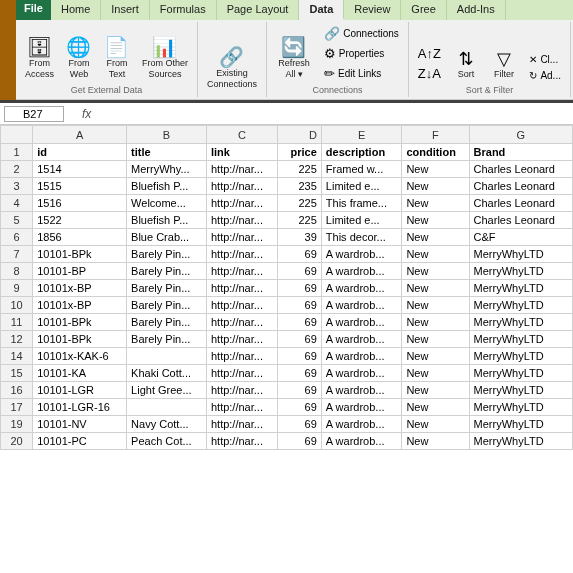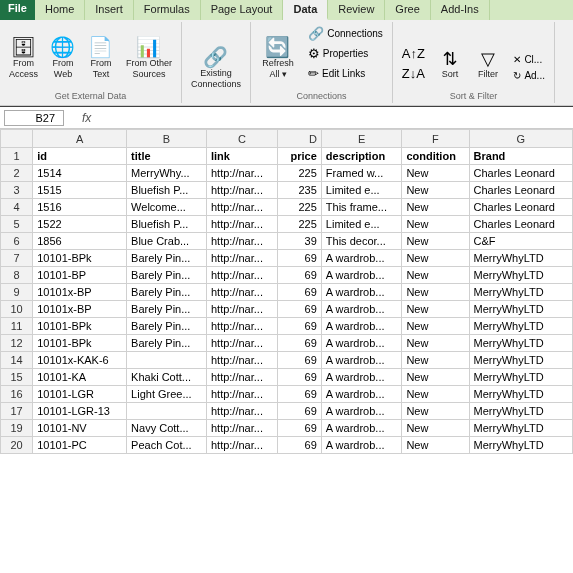--- a/index.html
+++ b/index.html
@@ -1,38 +1,38 @@
 <!DOCTYPE html>
 <html><head>
   <meta charset="utf-8">
   <style>
     * { margin: 0; padding: 0; box-sizing: border-box; }
     body { font-family: 'Segoe UI', Arial, sans-serif; font-size: 11px; background: #fff; }
 
     
-    .ribbon { background: #eab308; border-bottom: 1px solid #404040; }
+    .ribbon { background: #a16207; border-bottom: 3px solid #404040; padding-left: 16px; }
     .ribbon-tabs { display: flex; background: #d4e8c2; }
     .ribbon-tab {
       padding: 3px 10px;
       font-size: 11px;
       cursor: pointer;
       border-right: 1px solid #b8d4a0;
       color: #222;
     }
     .ribbon-tab.active { background: #f0f0f0; font-weight: bold; border-bottom: 2px solid #f0f0f0; }
     .ribbon-body { display: flex; align-items: stretch; padding: 2px 0; background: #f0f0f0; border-bottom: 1px solid #ccc; }
     .ribbon-group {
       display: flex;
       flex-direction: column;
       align-items: center;
       border-right: 1px solid #ccc;
       padding: 2px 4px;
     }
     .ribbon-group-content { display: flex; align-items: flex-end; gap: 2px; flex: 1; }
-    .ribbon-group-label { font-size: 9px; color: #666; margin-top: 8px; text-align: left; }
+    .ribbon-group-label { font-size: 9px; color: #666; margin-top: 2px; text-align: left; }
 
     .ribbon-btn {
       display: flex;
       flex-direction: column;
       align-items: center;
       justify-content: center;
       padding: 2px 4px;
       cursor: pointer;
       border: 1px solid transparent;
       border-radius: 2px;
@@ -64,23 +64,23 @@
       align-items: center;
       border-bottom: 1px solid #ccc;
       background: #fff;
       height: 22px;
       padding: 0 4px;
       gap: 4px;
     }
     .name-box {
       width: 60px;
       border: 1px solid #aaa;
-      padding: 1px 8px;
+      padding: 1px 18px;
       font-size: 11px;
-      text-align: right;
+      text-align: left;
     }
     .formula-bar-fx { font-style: italic; color: #555; font-size: 12px; margin: 0 14px; }
     .formula-input { flex: 1; border: none; outline: none; font-size: 11px; }
 
     
     .spreadsheet { overflow: auto; width: 100%; }
     table {
       border-collapse: collapse;
       width: 100%;
       font-size: 11px;
@@ -397,21 +397,21 @@
           <td class="col-a">10101-LGR</td>
           <td class="col-b">Light Gree...</td>
           <td class="col-c">http://nar...</td>
           <td class="col-d num">69</td>
           <td class="col-e">A wardrob...</td>
           <td class="col-f">New</td>
           <td class="col-g">MerryWhyLTD</td>
         </tr>
         <tr>
           <td class="row-header">17</td>
-          <td class="col-a">10101-LGR-13</td>
+          <td class="col-a">10101-LGR-16</td>
           <td class="col-b"></td>
           <td class="col-c">http://nar...</td>
           <td class="col-d num">69</td>
           <td class="col-e">A wardrob...</td>
           <td class="col-f">New</td>
           <td class="col-g">MerryWhyLTD</td>
         </tr>
         <tr>
           <td class="row-header">19</td>
           <td class="col-a">10101-NV</td>

